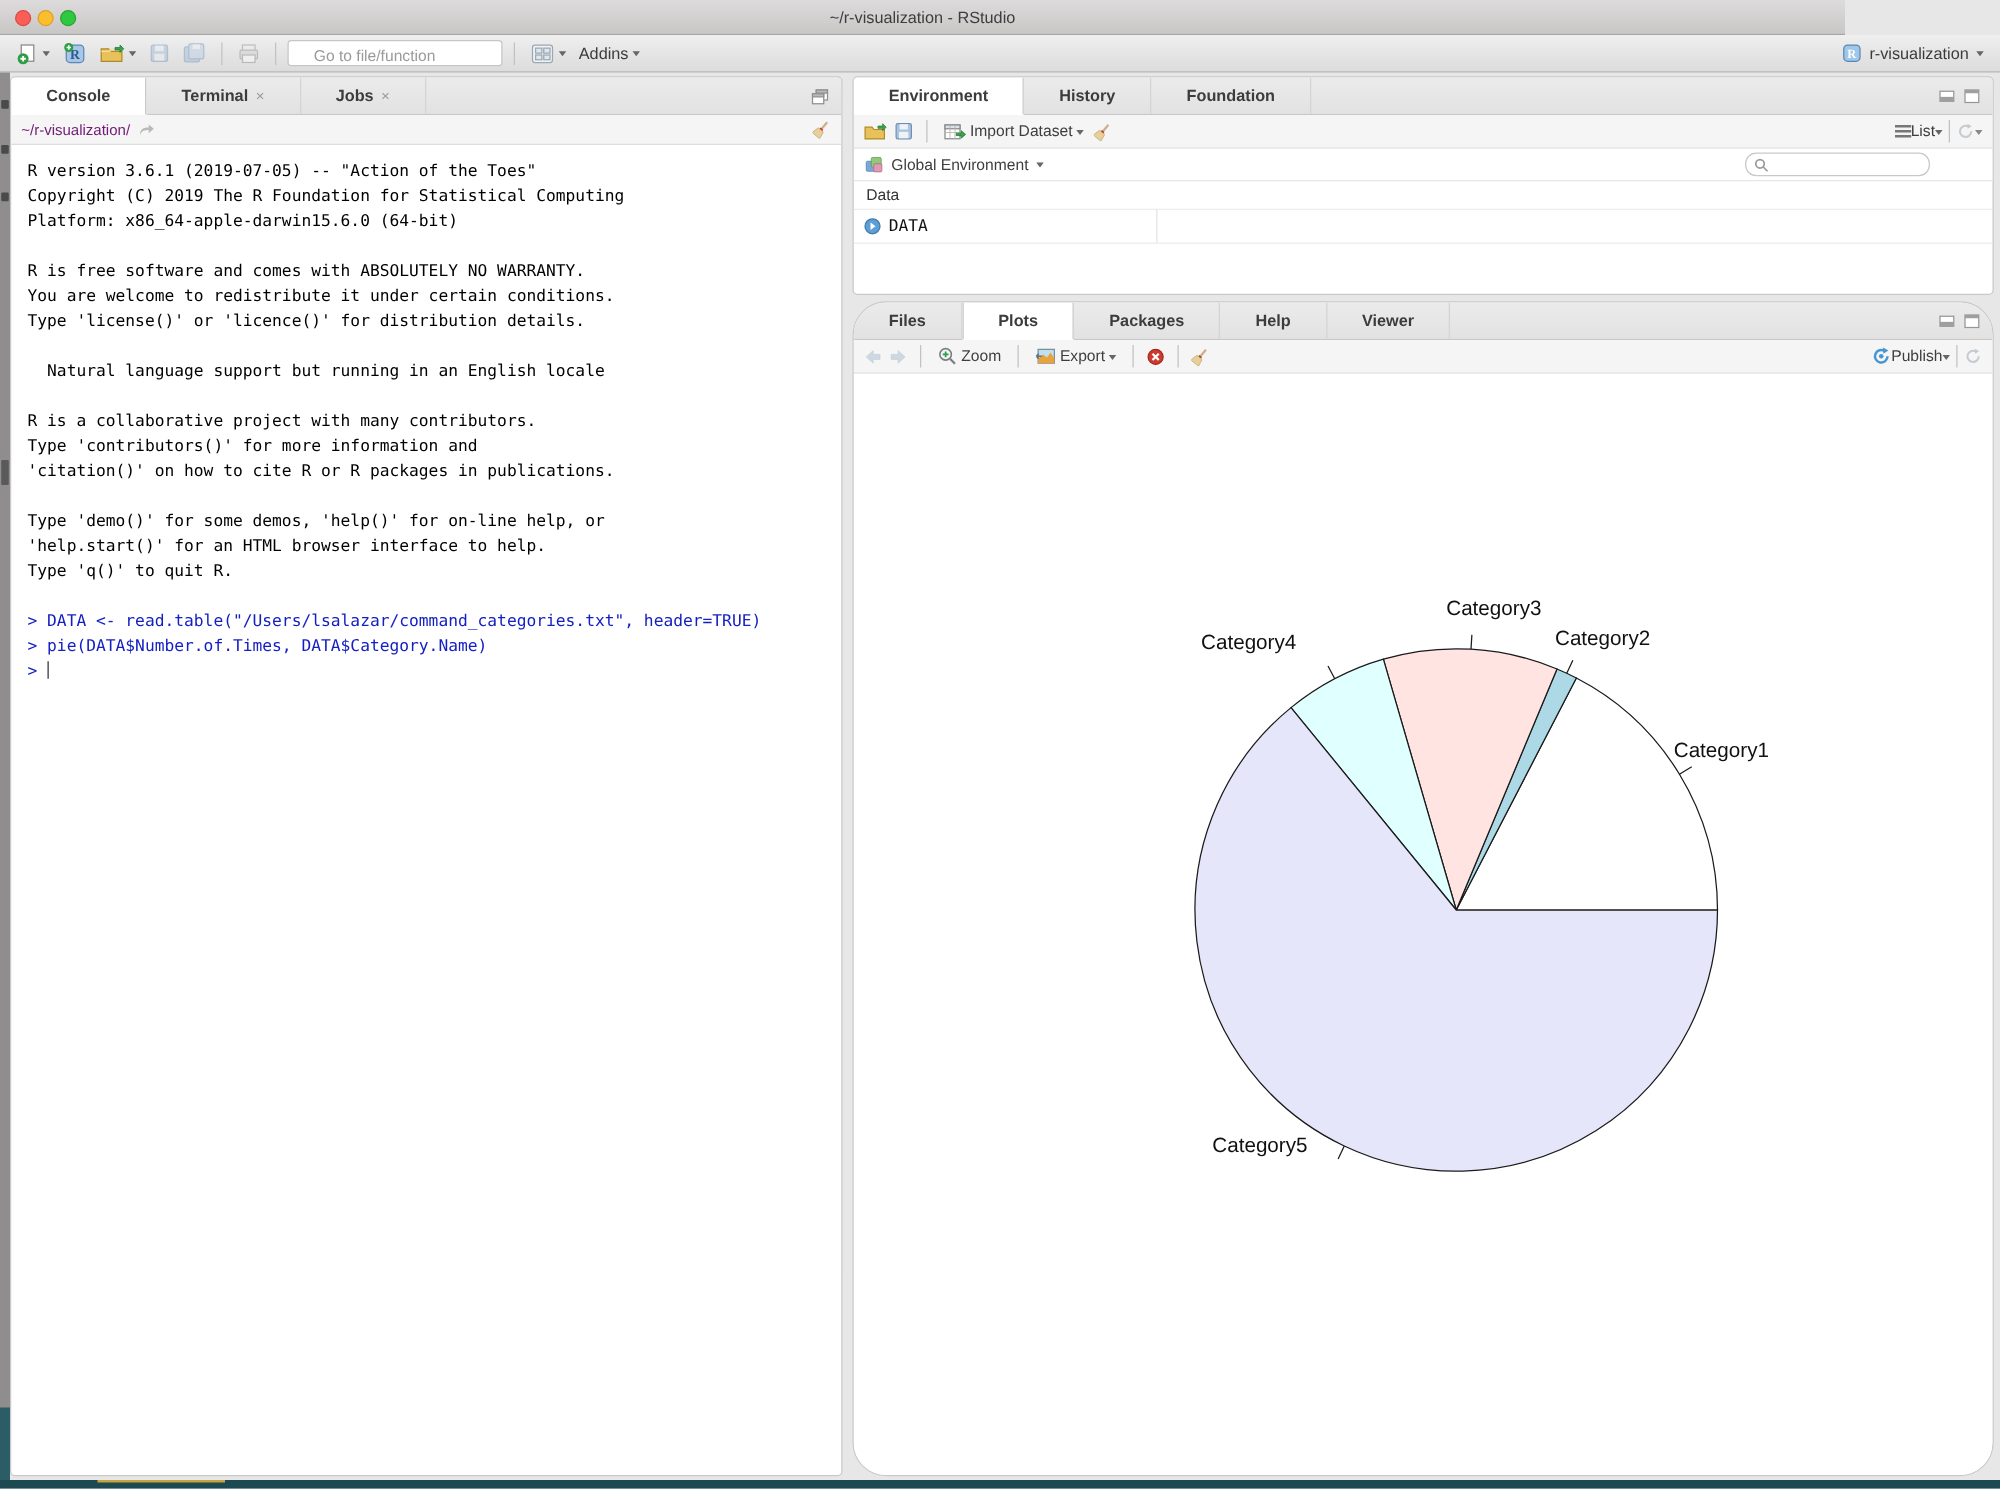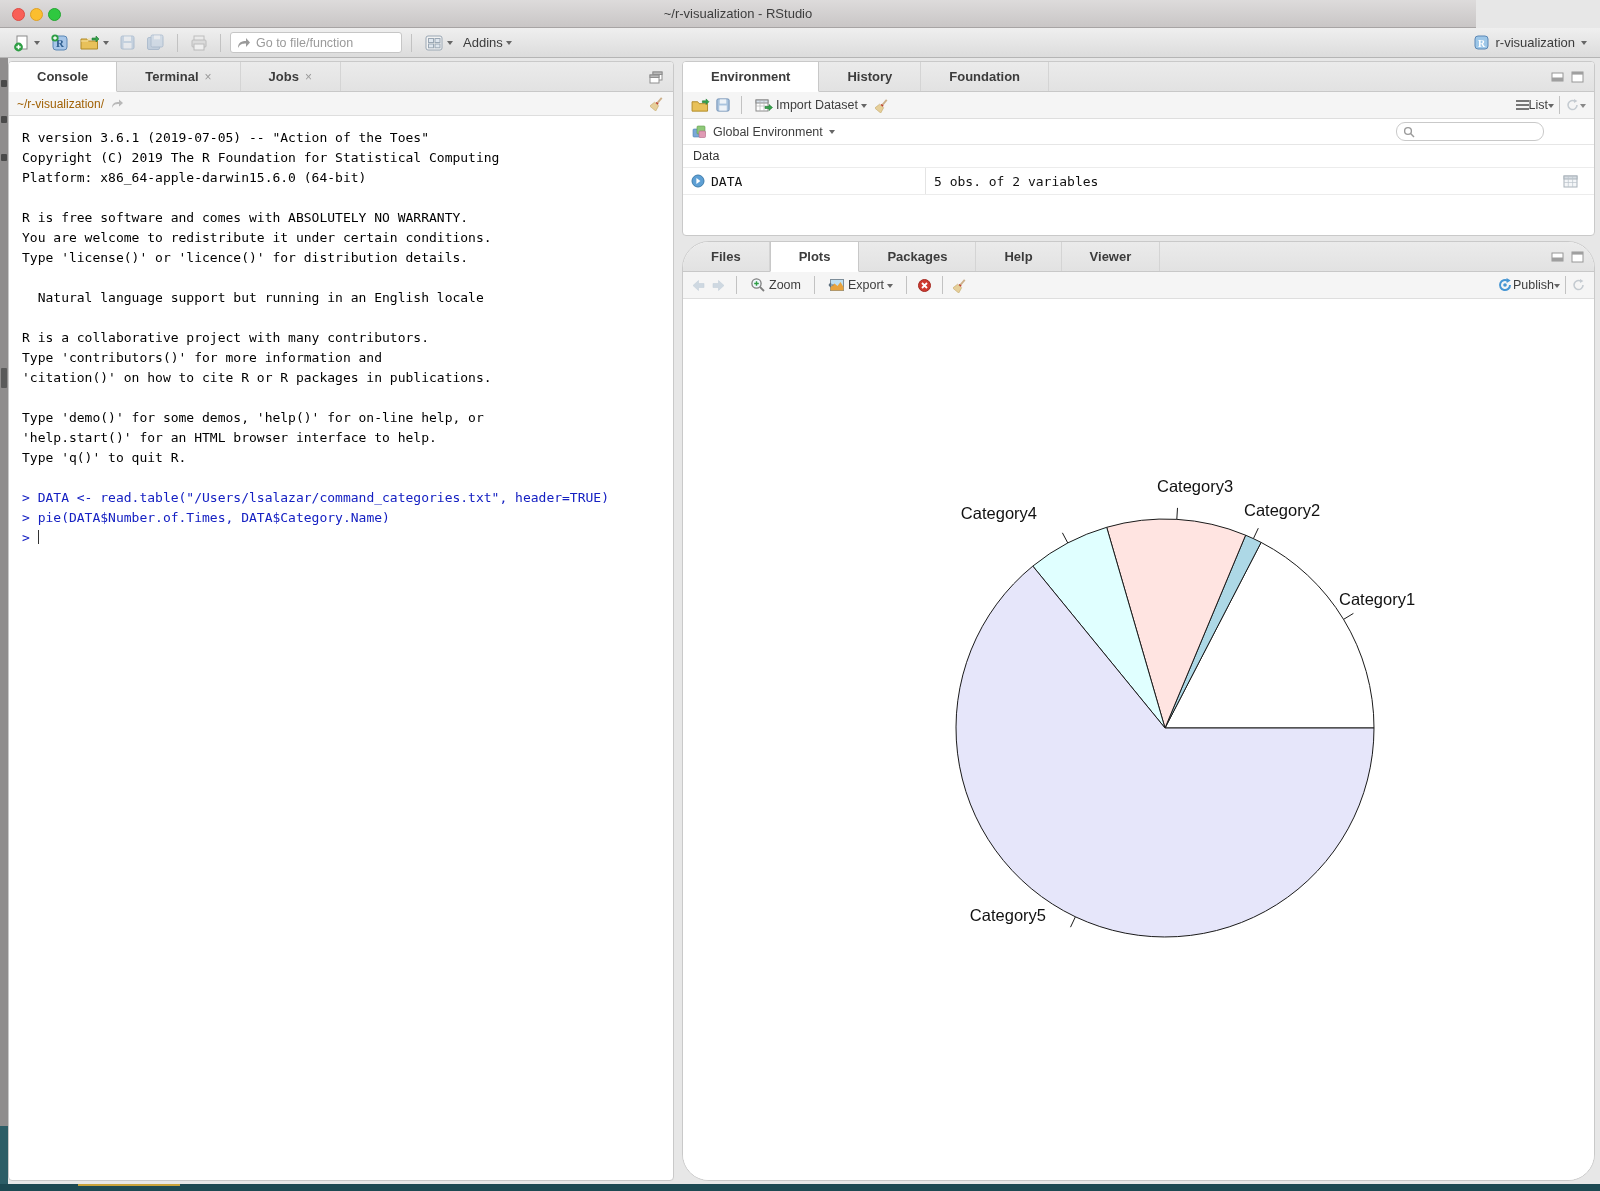--- a/index.html
+++ b/index.html
@@ -32,21 +32,21 @@
     border-bottom:1px solid #b5b5b5;
     display:flex; align-items:center; padding:0 10px; gap:4px;
   }
   .tbtn { display:flex; align-items:center; gap:3px; padding:2px 3px; border-radius:3px; }
   .caret { width:0; height:0; border:3px solid transparent; border-top:4px solid #666; margin-top:4px; }
   .caret.lite { border-top-color:#888; }
   .vsep { width:1px; height:18px; background:#c2c2c2; margin:0 5px; }
   .grayed { opacity:.45; }
   #goto-box {
     display:flex; align-items:center; background:#fff; border:1px solid #c6c6c6;
-    border-radius:3px; height:21px; width:172px; padding:0 6px; gap:5px;
+    border-radius:3px; height:21px; width:172px; padding:0 6px; gap:5px;flex-direction:column;
   }
   #goto-box input {
     border:none; outline:none; width:130px; font-size:12.5px; color:#444;
     font-family:"Liberation Sans",sans-serif; background:transparent;
   }
   #goto-box input::placeholder { color:#9a9a9a; }
   .tool-label { font-size:13px; color:#3b3b3b; }
   #project-btn { margin-left:auto; display:flex; align-items:center; gap:6px; }
   
   .pane {
@@ -72,21 +72,21 @@
   }
   .tab:first-child.active { border-left:none; }
   .tab .x { font-weight:400; color:#9a9a9a; font-size:12px; }
   .pane-winbtns { position:absolute; right:10px; top:9px; display:flex; gap:7px; align-items:center; }
   .subbar {
     background:#f5f5f5; border-bottom:1px solid #dedede; flex:0 0 auto;
     display:flex; align-items:center; padding:0 8px; gap:5px;
   }
   .minibar-label { font-size:12.5px; color:#3e3e3e; }
   
-  #console-path-row { height:24px; color:#a16207; font-size:12px; gap:7px; }
+  #console-path-row { height:24px; color:#701a75; font-size:12px; gap:7px; }
   #console-body {
     flex:1 1 auto; padding:12px 8px 0 13px; font-family:"DejaVu Sans Mono",monospace;
     font-size:13px; line-height:20px; white-space:pre; overflow:hidden; color:#000;
   }
   .cline { height:20px; }
   .cblue { color:#1520c2; }
   .cursor { display:inline-block; width:1px; height:14px; background:#333; vertical-align:-2px; }
   
   .env-toolbar { height:27px;justify-content:space-between; }
   .env-right { margin-left:auto; display:flex; align-items:center; gap:0; }
@@ -330,30 +330,20 @@
   <div id="env-section-row">
     <span>Data</span>
   </div>
   <div class="obj-row">
     <span class="obj-name-col">
       <svg class="i" width="14" height="14" viewBox="0 0 14 14">
         <circle cx="7" cy="7" r="6" fill="#5d9fd4" stroke="#3e7cab"></circle>
         <path d="M5.4 4 L9.4 7 L5.4 10 Z" fill="#fff"></path>
       </svg>
       <span class="obj-name">DATA</span>
-    </span>
-    <span class="obj-value-col">
-      <span class="obj-value">5 obs. of 2 variables</span>
-      <span style="margin-left:auto; margin-right:8px;">
-        <svg class="i" width="15" height="13" viewBox="0 0 15 13">
-          <rect x="1" y="1" width="13" height="11" fill="#f4f6f8" stroke="#a9b2ba"></rect>
-          <rect x="1" y="1" width="13" height="3" fill="#d7dde3" stroke="#a9b2ba"></rect>
-          <path d="M1 7.5 h13 M5.3 1 v11 M9.6 1 v11" stroke="#bcc4cb" stroke-width=".7"></path>
-        </svg>
-      </span>
     </span>
   </div>
 </div>
 
 <div id="plots-pane" class="pane">
   <div class="tabstrip">
     <span class="tab">
       <span>Files</span>
     </span>
     <span class="tab active">

